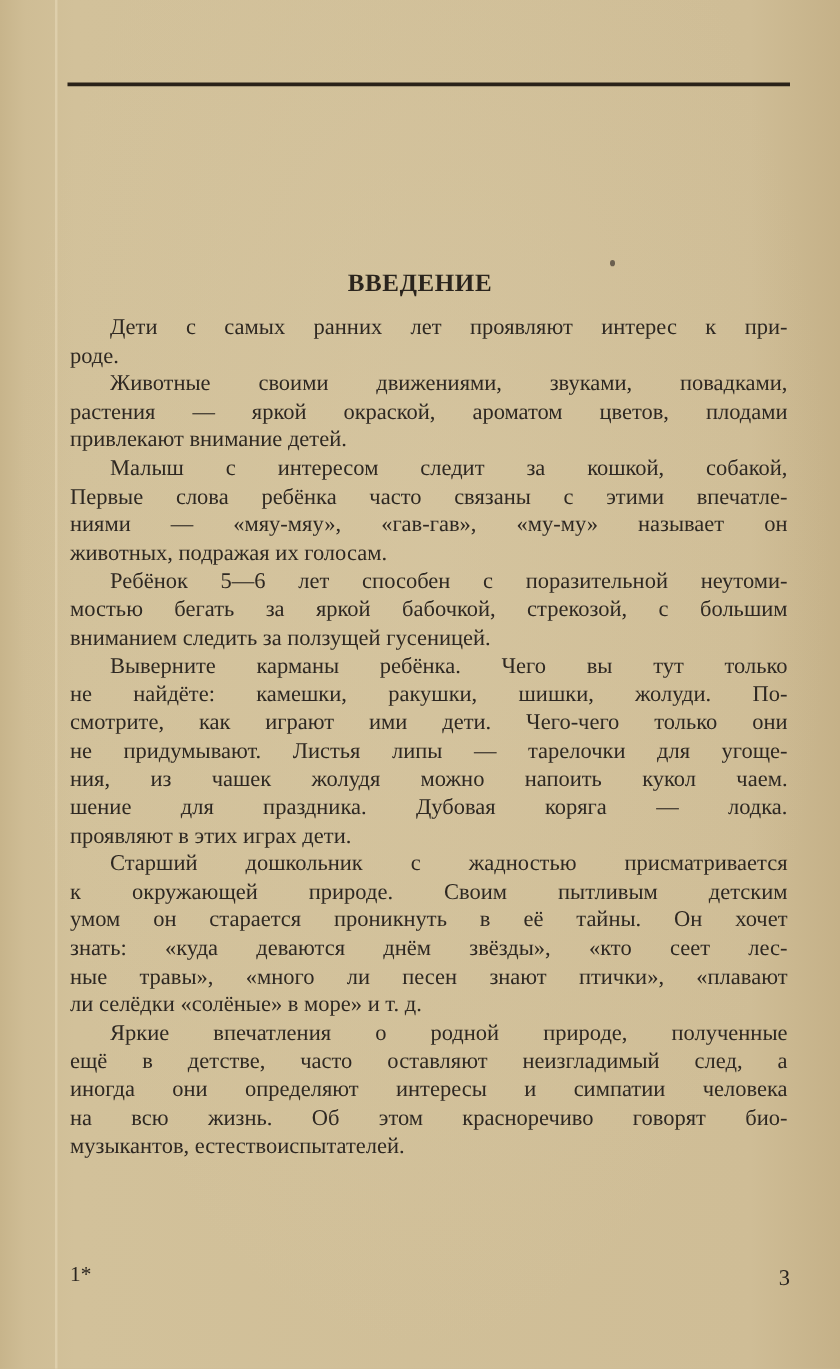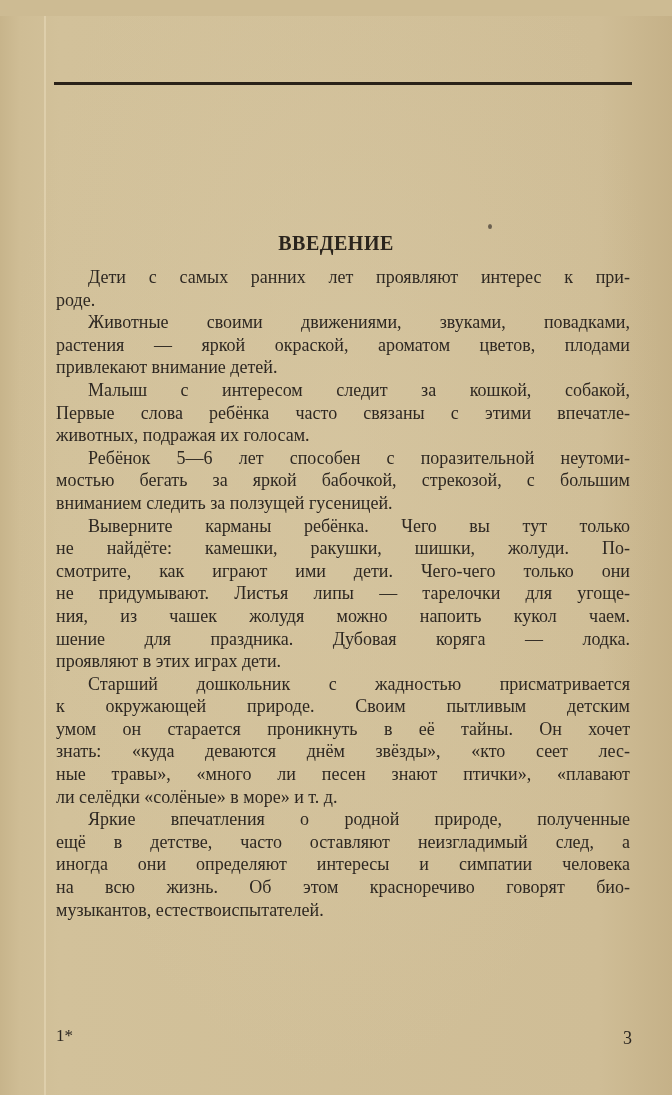--- a/index.html
+++ b/index.html
@@ -8,21 +8,20 @@
       background: #cdbb93;
       font-family: "Liberation Serif", "DejaVu Serif", serif;
       color: #2b2620;
       position: relative;
     }
     .page {
       position: absolute; inset: 0;
       background:
         radial-gradient(ellipse at 50% 40%, rgba(220,205,170,0.35), rgba(0,0,0,0) 70%),
         linear-gradient(90deg, #c7b48b 0px, #cfbd95 20px, #d2c19a 60px, #cfbd96 600px, #c5b188 672px);
-      margin-top: 16px;
     }
     .spine-line {
       position: absolute; left: 44px; top: 0; width: 2px; height: 1095px;
       background: rgba(235,222,190,0.5);
     }
     .top-rule {
       position: absolute; left: 54px; top: 66px; width: 578px; height: 3px;
       background: #2a2219;
     }
     .title {
@@ -62,20 +61,21 @@
   <div class="title">ВВЕДЕНИЕ</div>
 
   <div class="body-text" id="body-text">
       <span class="line indent">Дети с самых ранних лет проявляют интерес к при-</span>
       <span class="line last">роде.</span>
       <span class="line indent">Животные своими движениями, звуками, повадками,</span>
       <span class="line">растения — яркой окраской, ароматом цветов, плодами</span>
       <span class="line last">привлекают внимание детей.</span>
       <span class="line indent">Малыш с интересом следит за кошкой, собакой,</span>
       <span class="line">Первые слова ребёнка часто связаны с этими впечатле-</span>
+      <span class="line">ниями — «мяу-мяу», «гав-гав», «му-му» называет он</span>
       <span class="line last">животных, подражая их голосам.</span>
       <span class="line indent">Ребёнок 5—6 лет способен с поразительной неутоми-</span>
       <span class="line">мостью бегать за яркой бабочкой, стрекозой, с большим</span>
       <span class="line last">вниманием следить за ползущей гусеницей.</span>
       <span class="line indent">Выверните карманы ребёнка. Чего вы тут только</span>
       <span class="line">не найдёте: камешки, ракушки, шишки, жолуди. По-</span>
       <span class="line">смотрите, как играют ими дети. Чего-чего только они</span>
       <span class="line">не придумывают. Листья липы — тарелочки для угоще-</span>
       <span class="line">ния, из чашек жолудя можно напоить кукол чаем.</span>
       <span class="line">шение для праздника. Дубовая коряга — лодка.</span>

